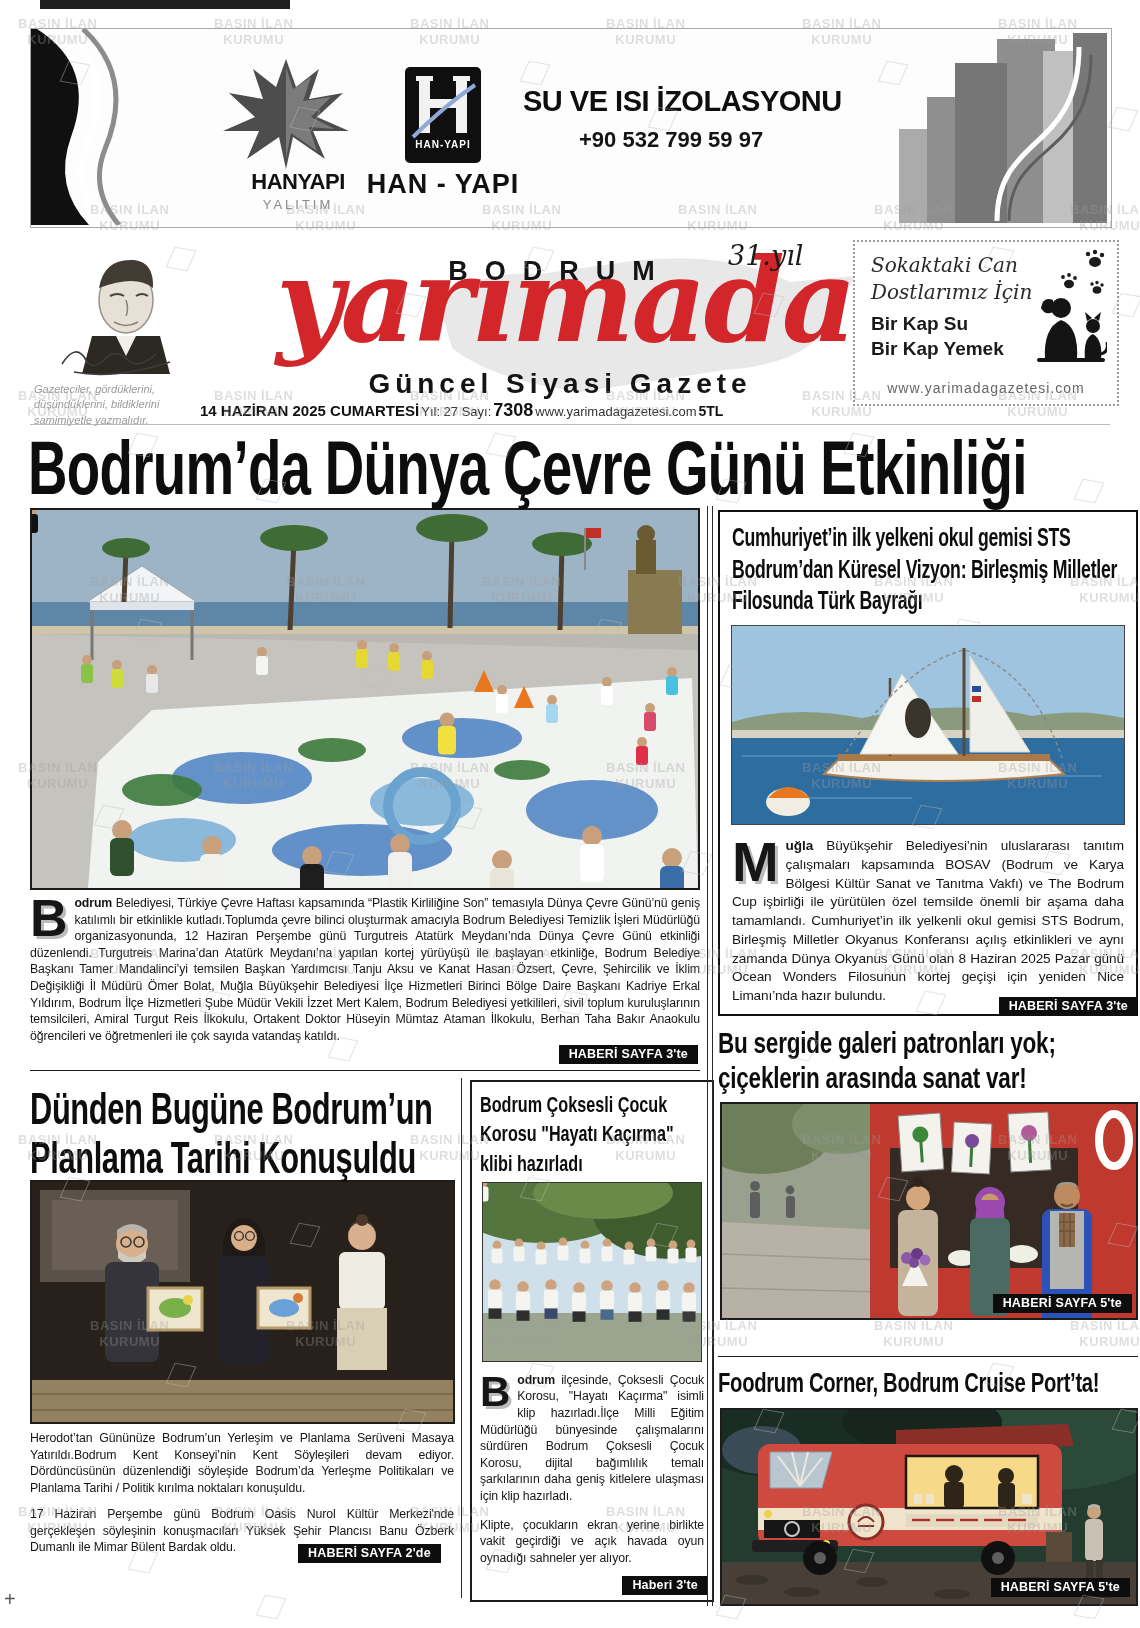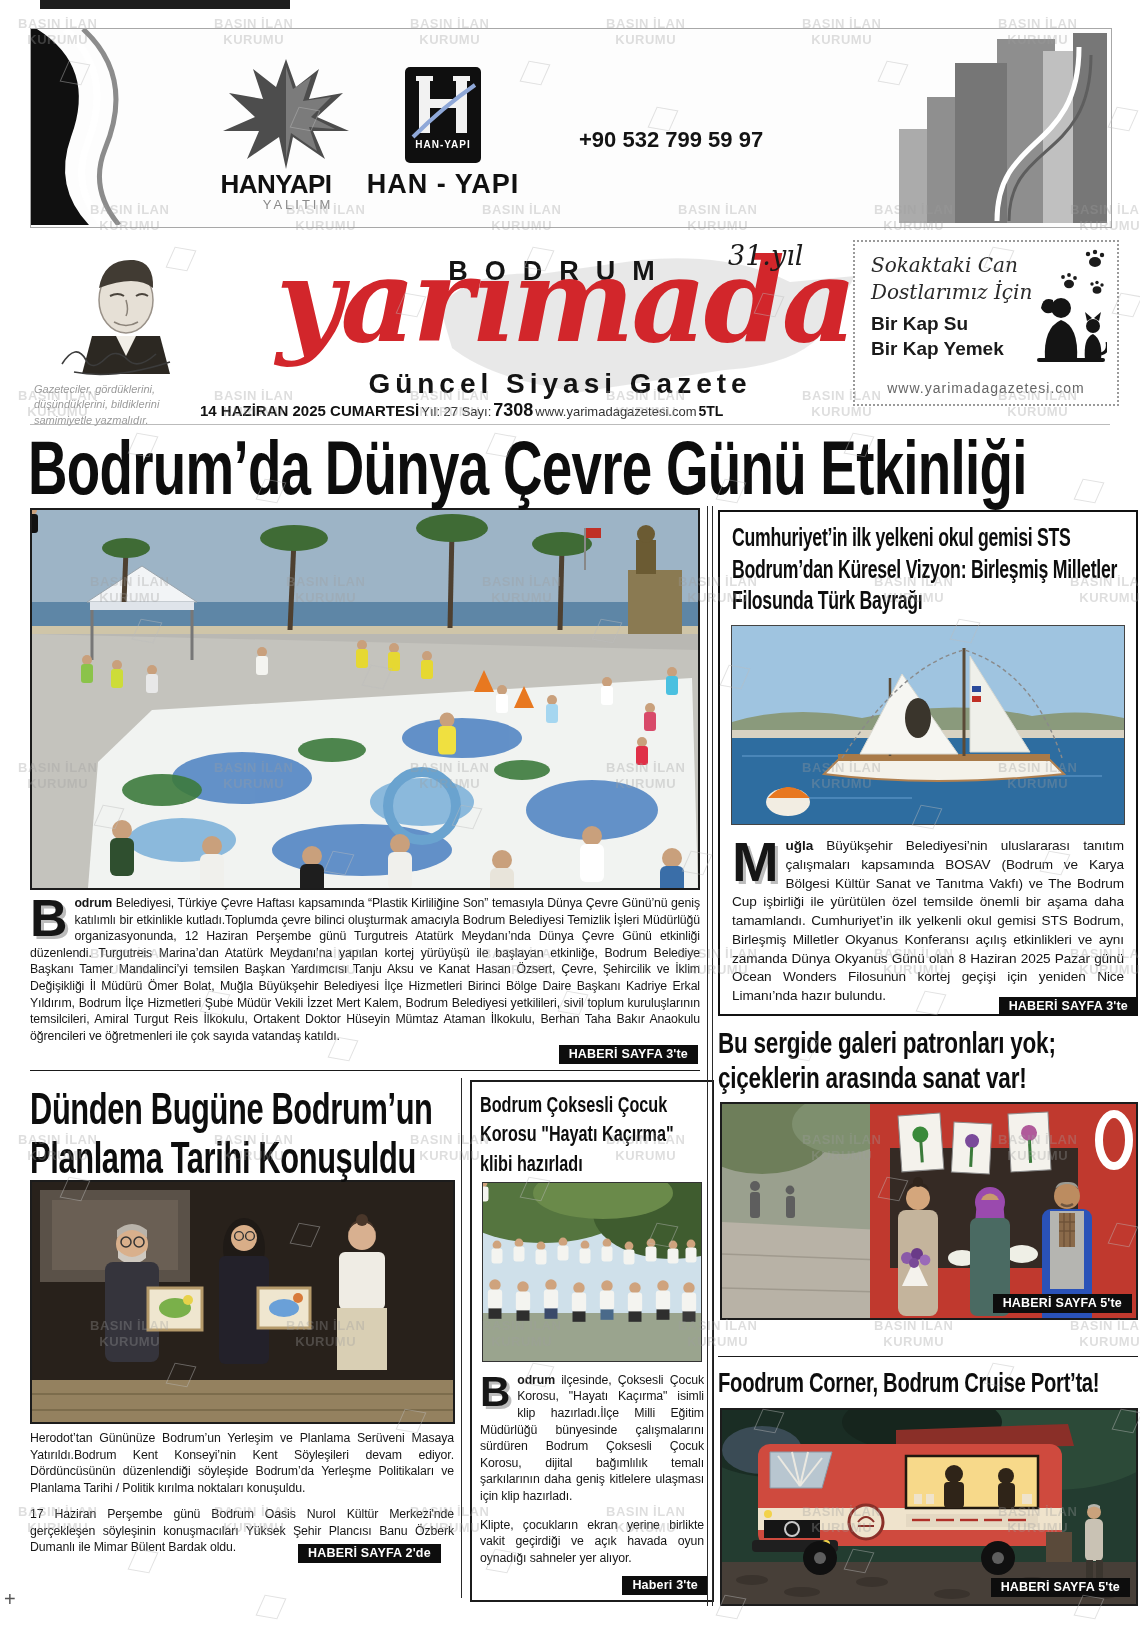--- a/index.html
+++ b/index.html
@@ -26,21 +26,21 @@
   .rule-h{position:absolute;border-top:1.5px solid #1a1a1a;z-index:3;}
   .rule-v{position:absolute;border-left:1px solid #2a2a2a;z-index:3;}
   
   .ad{position:absolute;left:30px;top:28px;width:1080px;height:198px;background:#fdfdfd;
       border:1px solid #a8a8a8;z-index:2;}
   .ad-headline{position:absolute;left:492px;top:56px;width:360px;font-size:29px;font-weight:bold;
       letter-spacing:-.5px;color:#0e0e0e;white-space:nowrap;}
   .ad-phone{position:absolute;left:548px;top:98px;font-size:22px;font-weight:bold;color:#141414;}
   .ad-addr{position:absolute;left:500px;top:130px;width:330px;text-align:center;font-size:12.5px;
       color:#6e6e6e;line-height:1.35;}
-  .ad-brand1{position:absolute;left:170px;top:140px;width:150px;text-align:center;font-size:26px;
+  .ad-brand1{position:absolute;left:192px;top:140px;width:150px;text-align:center;font-size:22px;
       font-weight:bold;letter-spacing:-.5px;}
   .ad-brand1-sub{position:absolute;left:192px;top:168px;width:150px;text-align:center;font-size:13px;
       color:#8a8a8a;letter-spacing:3px;}
   .ad-brand2{position:absolute;left:322px;top:140px;width:180px;text-align:center;font-size:27px;
       font-weight:bold;letter-spacing:1px;}
   .ad-logo2-label{position:absolute;left:352px;top:110px;width:120px;text-align:center;font-size:10px;
       font-weight:bold;color:#fff;letter-spacing:1px;}
   
   .quote{position:absolute;left:34px;top:382px;width:180px;font-size:11px;font-style:italic;
       color:#9a9a9a;line-height:1.4;white-space:pre-line;z-index:2;}
@@ -92,20 +92,21 @@
       <rect x="22" y="0" width="76" height="96" rx="5" fill="#0f0f0f"></rect>
       <rect x="36" y="12" width="11" height="54" fill="#f2f2f2"></rect>
       <rect x="73" y="12" width="11" height="54" fill="#f2f2f2"></rect>
       <rect x="33" y="9" width="17" height="5" fill="#f2f2f2"></rect>
       <rect x="70" y="9" width="17" height="5" fill="#f2f2f2"></rect>
       <rect x="47" y="32" width="26" height="9" fill="#f2f2f2"></rect>
       <path d="M30,70 Q60,40 92,18" fill="none" stroke="#8fa8d8" stroke-width="4"></path>
     </svg>
     <div class="ad-logo2-label">HAN-YAPI</div>
     <div class="ad-brand2">HAN - YAPI</div>
+    <div class="ad-headline">SU VE ISI İZOLASYONU</div>
     <div class="ad-phone">+90 532 799 59 97</div>
     <svg class="abs" style="right:4px;top:4px;" width="260" height="190" viewBox="0 0 260 190">
       <rect x="150" y="6" width="58" height="184" fill="#8e8e8e"></rect>
       <rect x="196" y="18" width="40" height="172" fill="#c0c0c0"></rect>
       <rect x="226" y="0" width="34" height="190" fill="#777"></rect>
       <rect x="52" y="96" width="52" height="94" fill="#ababab"></rect>
       <rect x="80" y="64" width="52" height="126" fill="#8f8f8f"></rect>
       <rect x="108" y="30" width="52" height="160" fill="#767676"></rect>
       <path d="M150,188 C150,100 232,120 232,14" fill="none" stroke="#fff" stroke-width="5"></path>
       <path d="M162,188 C162,108 244,128 244,22" fill="none" stroke="#5e5e5e" stroke-width="3"></path>

